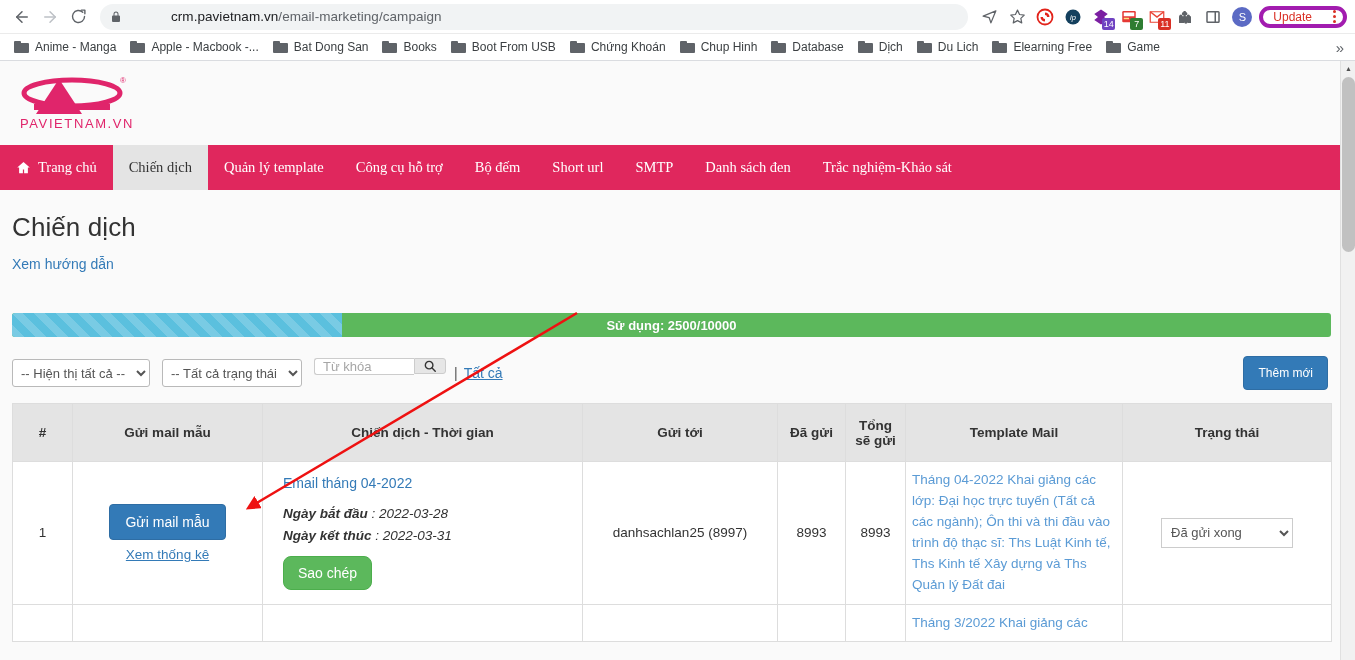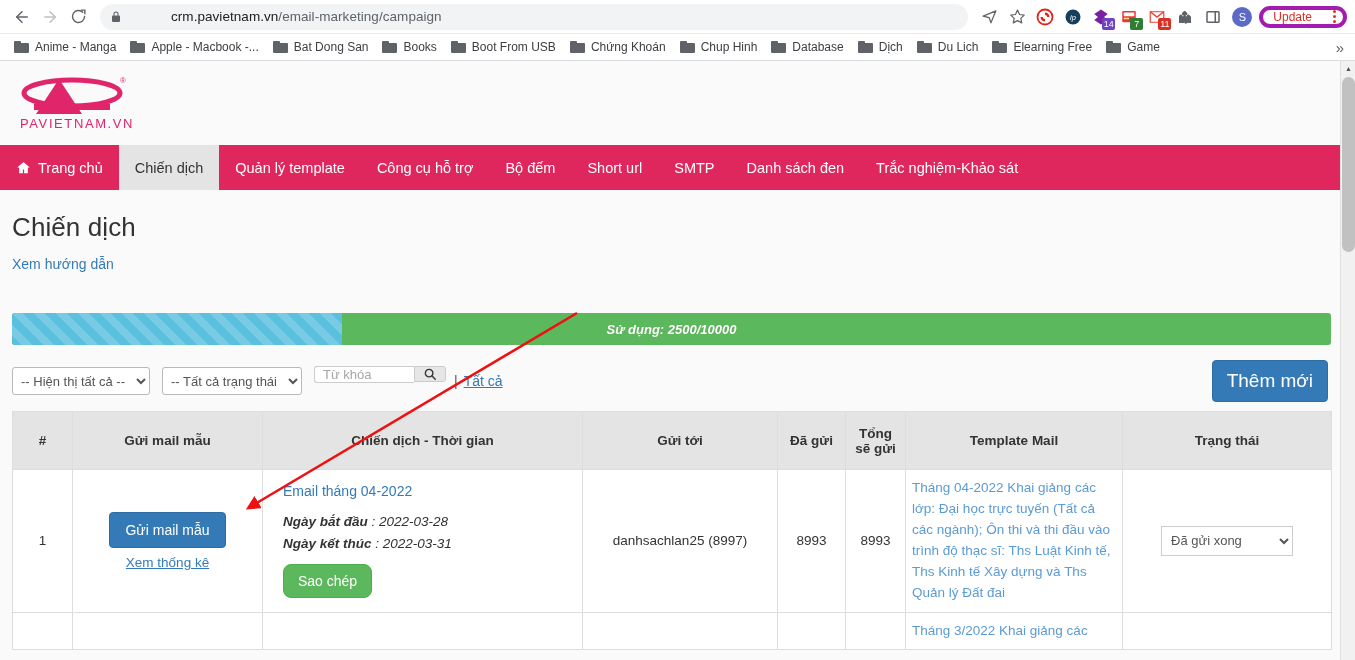--- a/index.html
+++ b/index.html
@@ -173,20 +173,21 @@
     display: flex;
     align-items: stretch;
   }
   .nav-item {
     display: flex;
     align-items: center;
     color: #ffffff;
     font-size: 14.5px;
     padding: 0 16px;
     white-space: nowrap;
+    font-family: Liberation Serif, serif;
   }
   .nav-item.active {
     background: #e4e4e4;
     color: #333333;
   }
   .home-icon { margin-right: 7px; display: flex; }
 
   .content { padding: 0 12px; }
 
   .page-title {
@@ -199,29 +200,28 @@
   .guide-link {
     display: inline-block;
     color: #337ab7;
     font-size: 14px;
     margin-top: 13px;
     text-decoration: none;
   }
 
   .usage-bar {
     margin-top: 40px;
-    height: 32px;
+    height: 24px;
     width: 1319px;
     background: #5cb85c;
     border-radius: 3px;
     overflow: hidden;
     position: relative;
     display: flex;
     align-items: center;
-    font-style: italic;
   }
   .usage-fill {
     width: 25%;
     height: 100%;
     background-color: #5bc0de;
     background-image: linear-gradient(45deg,
       rgba(255,255,255,.18) 25%, transparent 25%,
       transparent 50%, rgba(255,255,255,.18) 50%,
       rgba(255,255,255,.18) 75%, transparent 75%, transparent);
     background-size: 22px 22px;
@@ -279,21 +279,21 @@
   }
   .pipe-sep { color: #555; margin: 0 6px 0 8px; font-size: 14px; }
   .all-link { color: #337ab7; font-size: 14px; text-decoration: underline; }
 
   .btn-add {
     margin-left: auto;
     background: #337ab7;
     color: #ffffff;
     border: 1px solid #2e6da4;
     border-radius: 4px;
-    font-size: 19px;
+    font-size: 12px;
     padding: 9px 14px;
     font-family: "Liberation Sans", sans-serif;
   }
 
   
   table.campaign-table {
     margin-top: 13px;
     width: 1319px;
     border-collapse: collapse;
     background: #ffffff;

